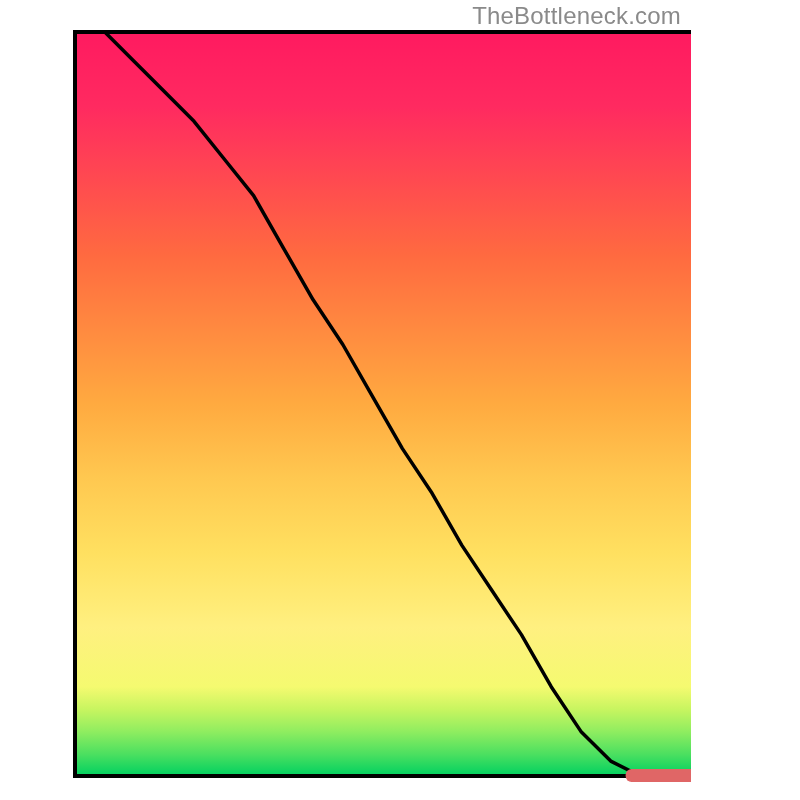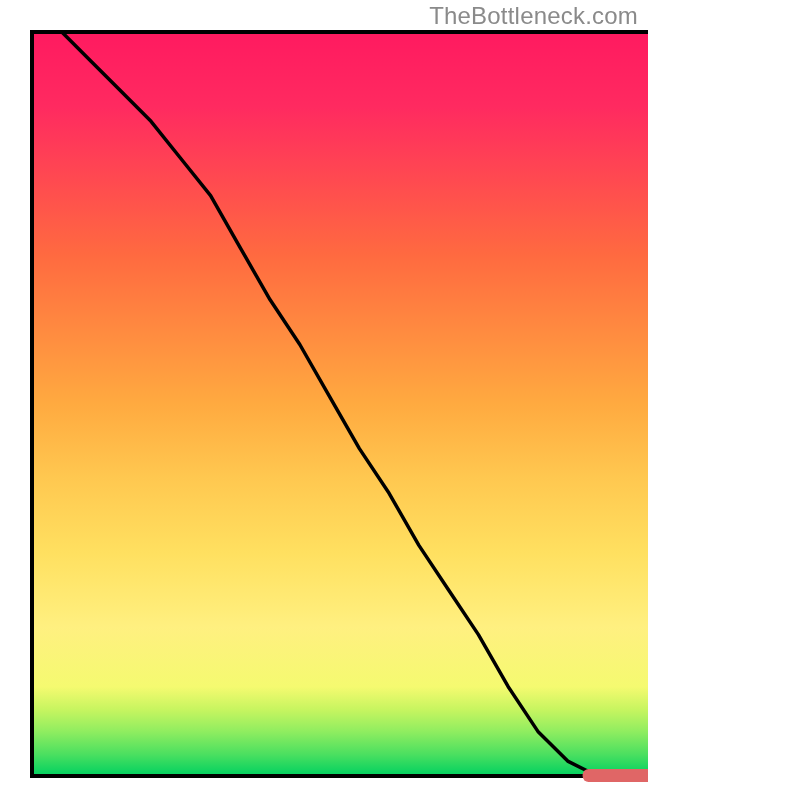--- a/index.html
+++ b/index.html
@@ -8,20 +8,21 @@
     width: 800px;
     height: 800px;
     background: #ffffff;
     font-family: Arial, Helvetica, sans-serif;
   }
   .chart-container {
     position: relative;
     width: 648px;
     height: 800px;
     overflow: hidden;
+    padding-left: 43px;
   }
   .watermark {
     position: absolute;
     top: 2px;
     right: 10px;
     color: #8a8a8a;
     font-size: 24px;
     font-weight: 500;
     letter-spacing: 0.2px;
     z-index: 10;

